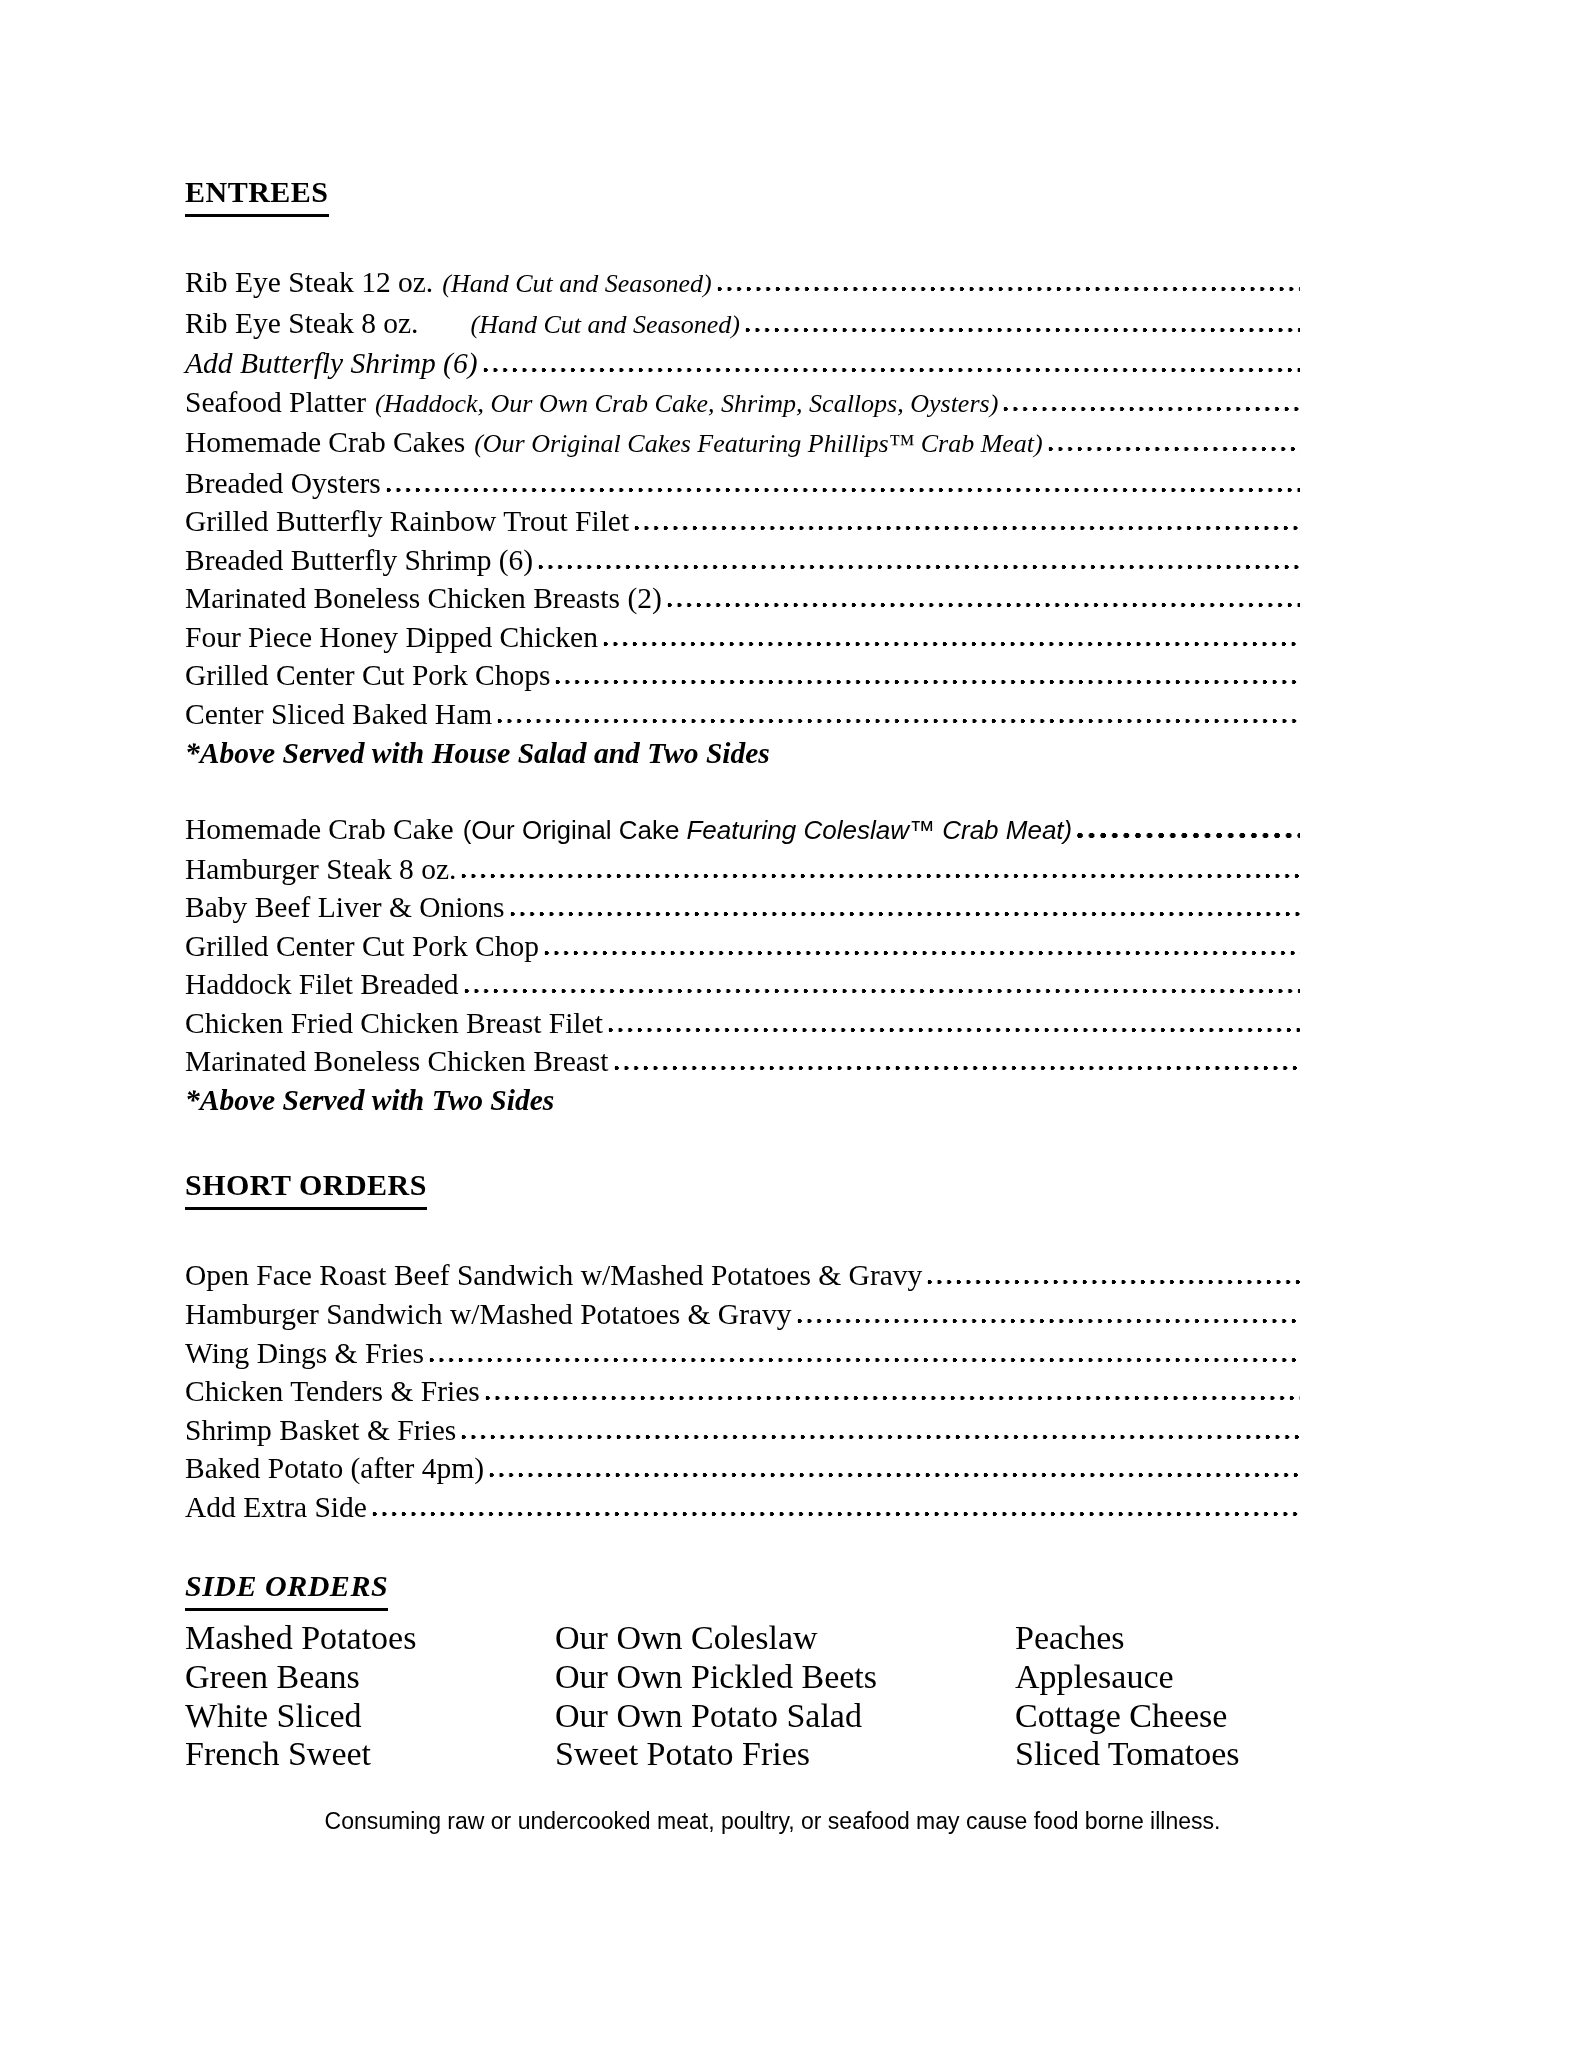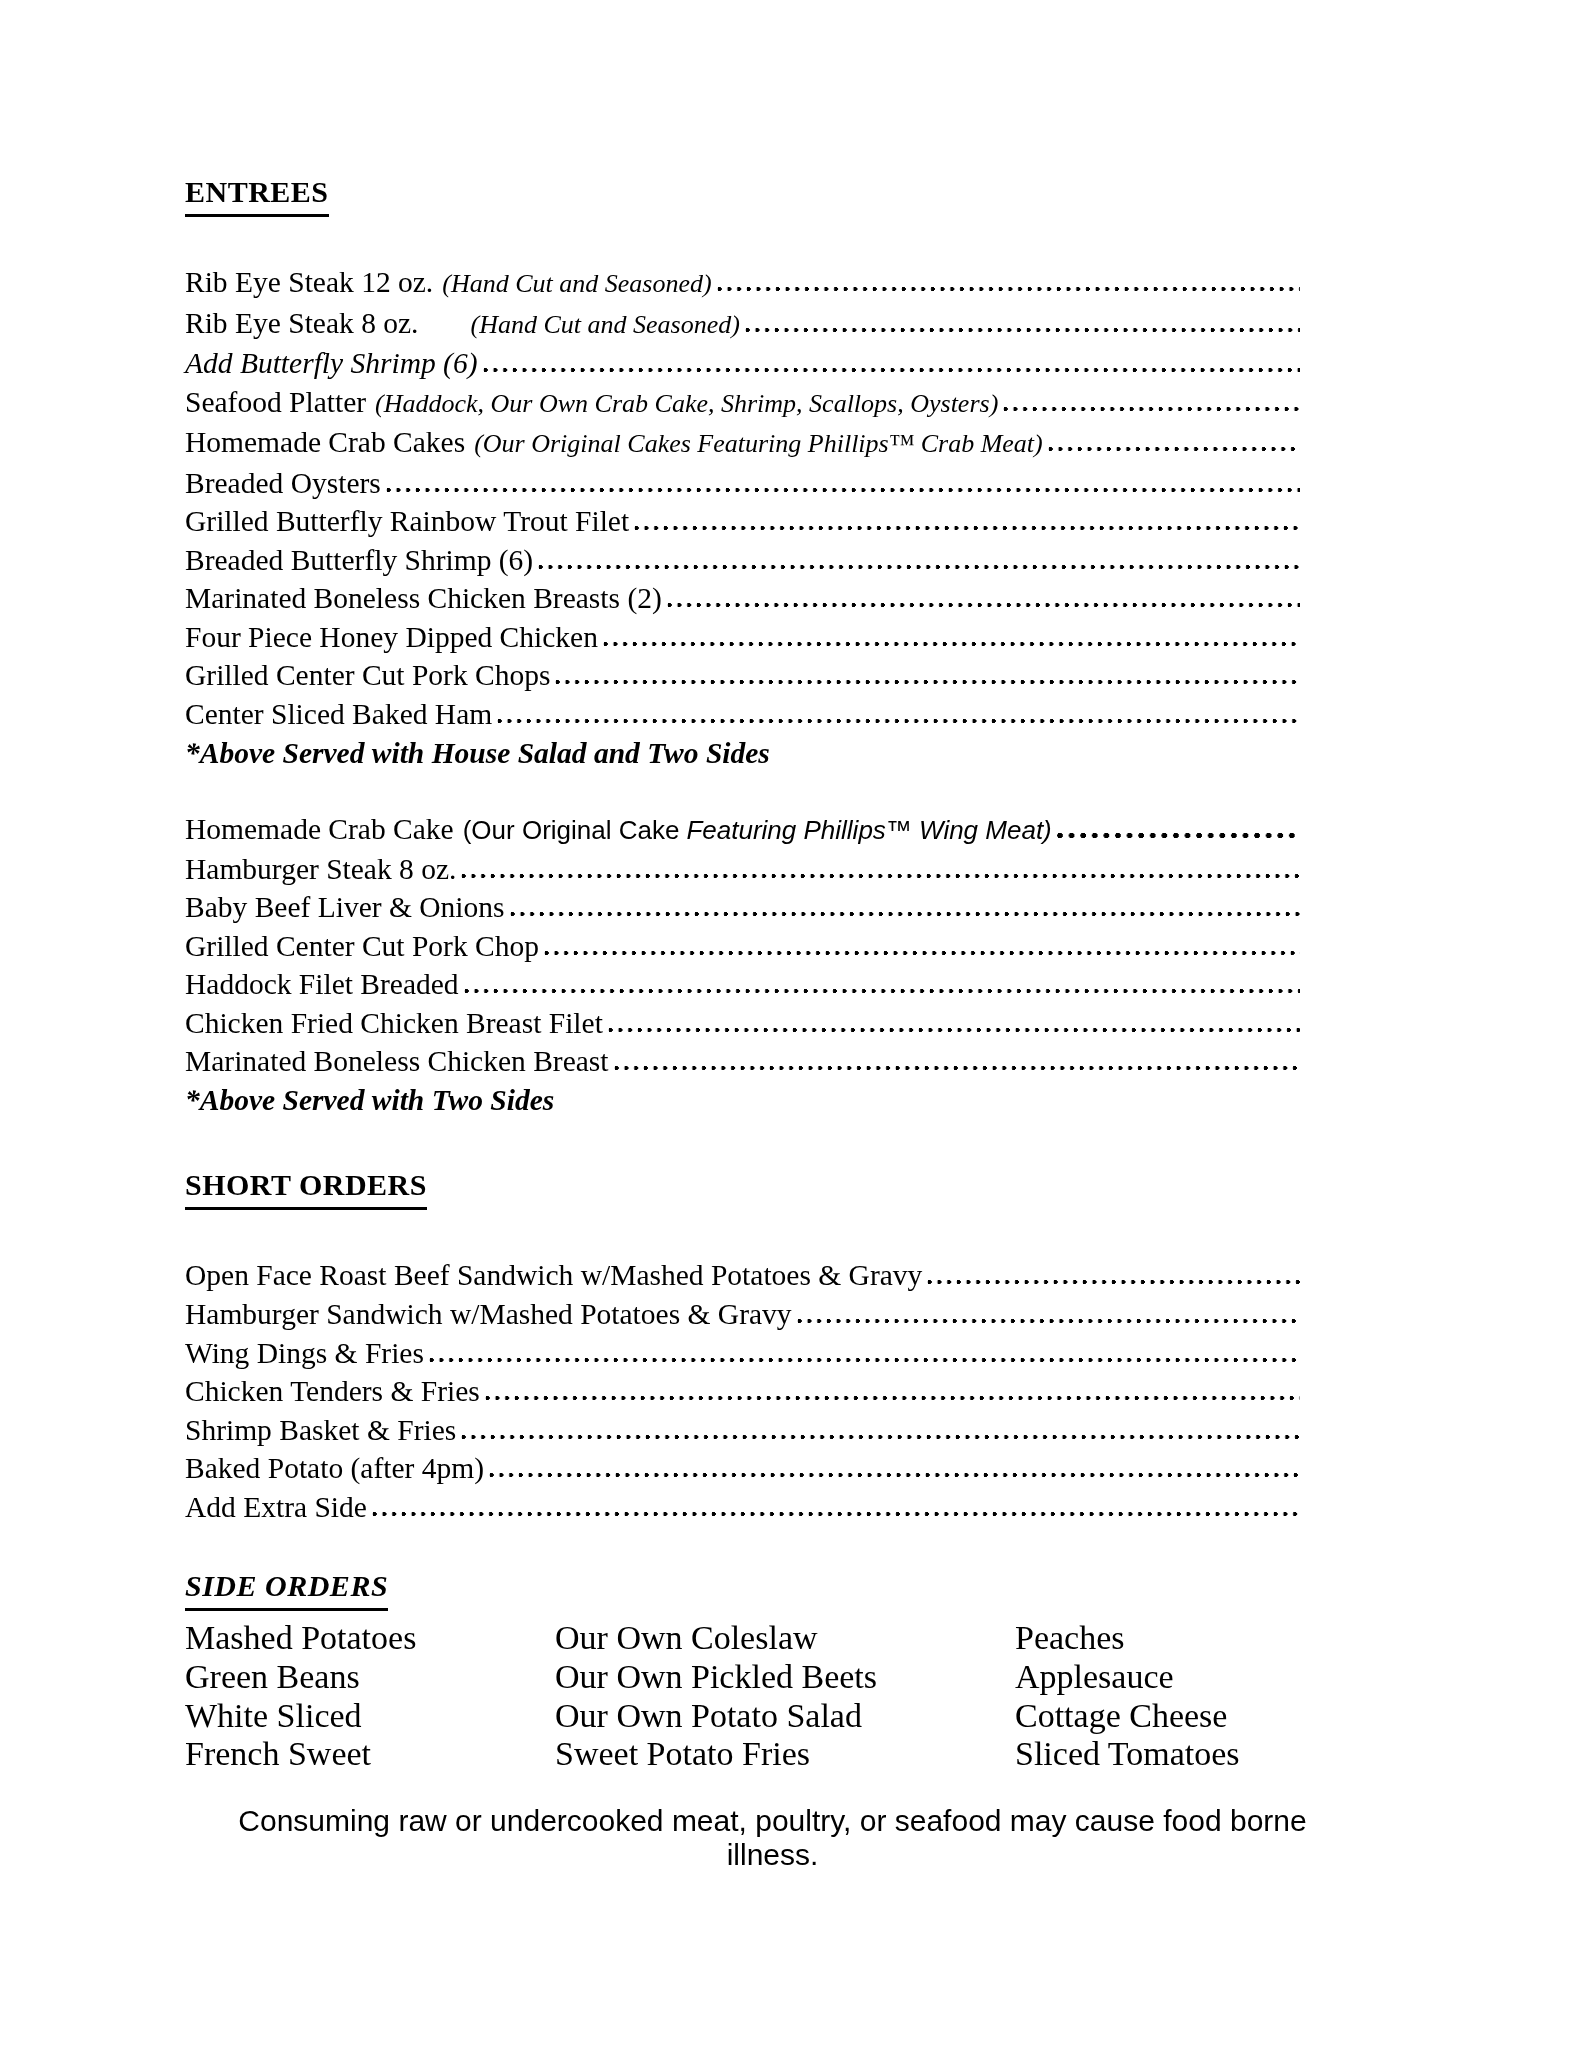--- a/index.html
+++ b/index.html
@@ -91,21 +91,21 @@
   .side-item {
     font-size: 34px;
     line-height: 38.6px;
     white-space: nowrap;
   }
 
   
   .disclaimer {
     margin-top: 30px;
     font-family: "Liberation Sans", sans-serif;
-    font-size: 30px;
+    font-size: 23px;
     line-height: 34px;
     text-align: center;
     position: relative;
     left: 30px;
   }
 </style>
 </head>
 <body>
 
 <div class="page">
@@ -191,21 +191,21 @@
         <span class="leader"></span>
       </div>
     </div>
   <div class="footnote">*Above Served with House Salad and Two Sides</div>
 
   <div class="menu-list group2">
 
       <div class="menu-item sans-note bold-leader">
         <span class="item-name">Homemade Crab Cake</span>
         <span class="item-note">(Our Original Cake</span>
-        <span class="item-note-b">Featuring Phillips™ Wing Meat)</span>
+        <span class="item-note-b">Featuring Coleslaw™ Crab Meat)</span>
         <span class="leader"></span>
       </div>
 
       <div class="menu-item">
         <span class="item-name">Hamburger Steak 8 oz.</span>
 
         <span class="leader"></span>
       </div>
 
       <div class="menu-item">

